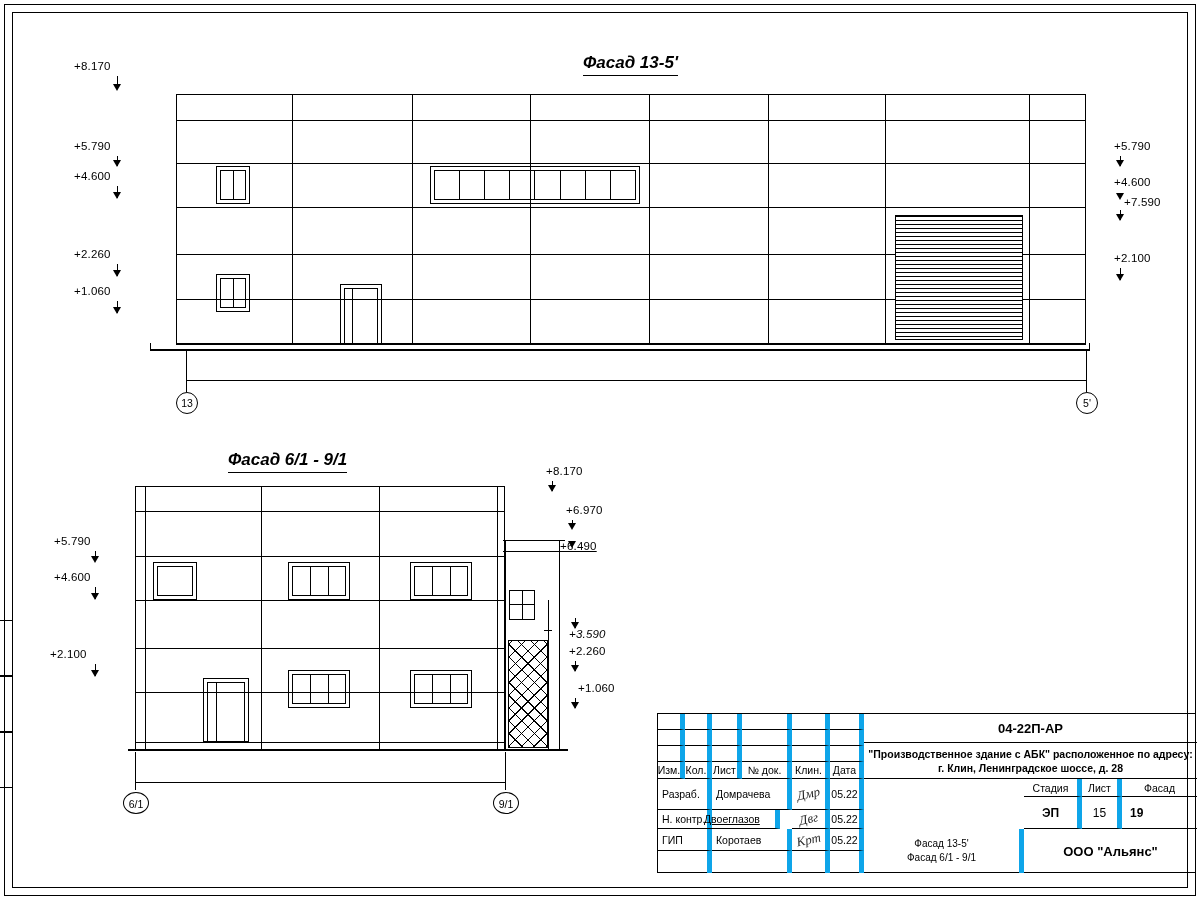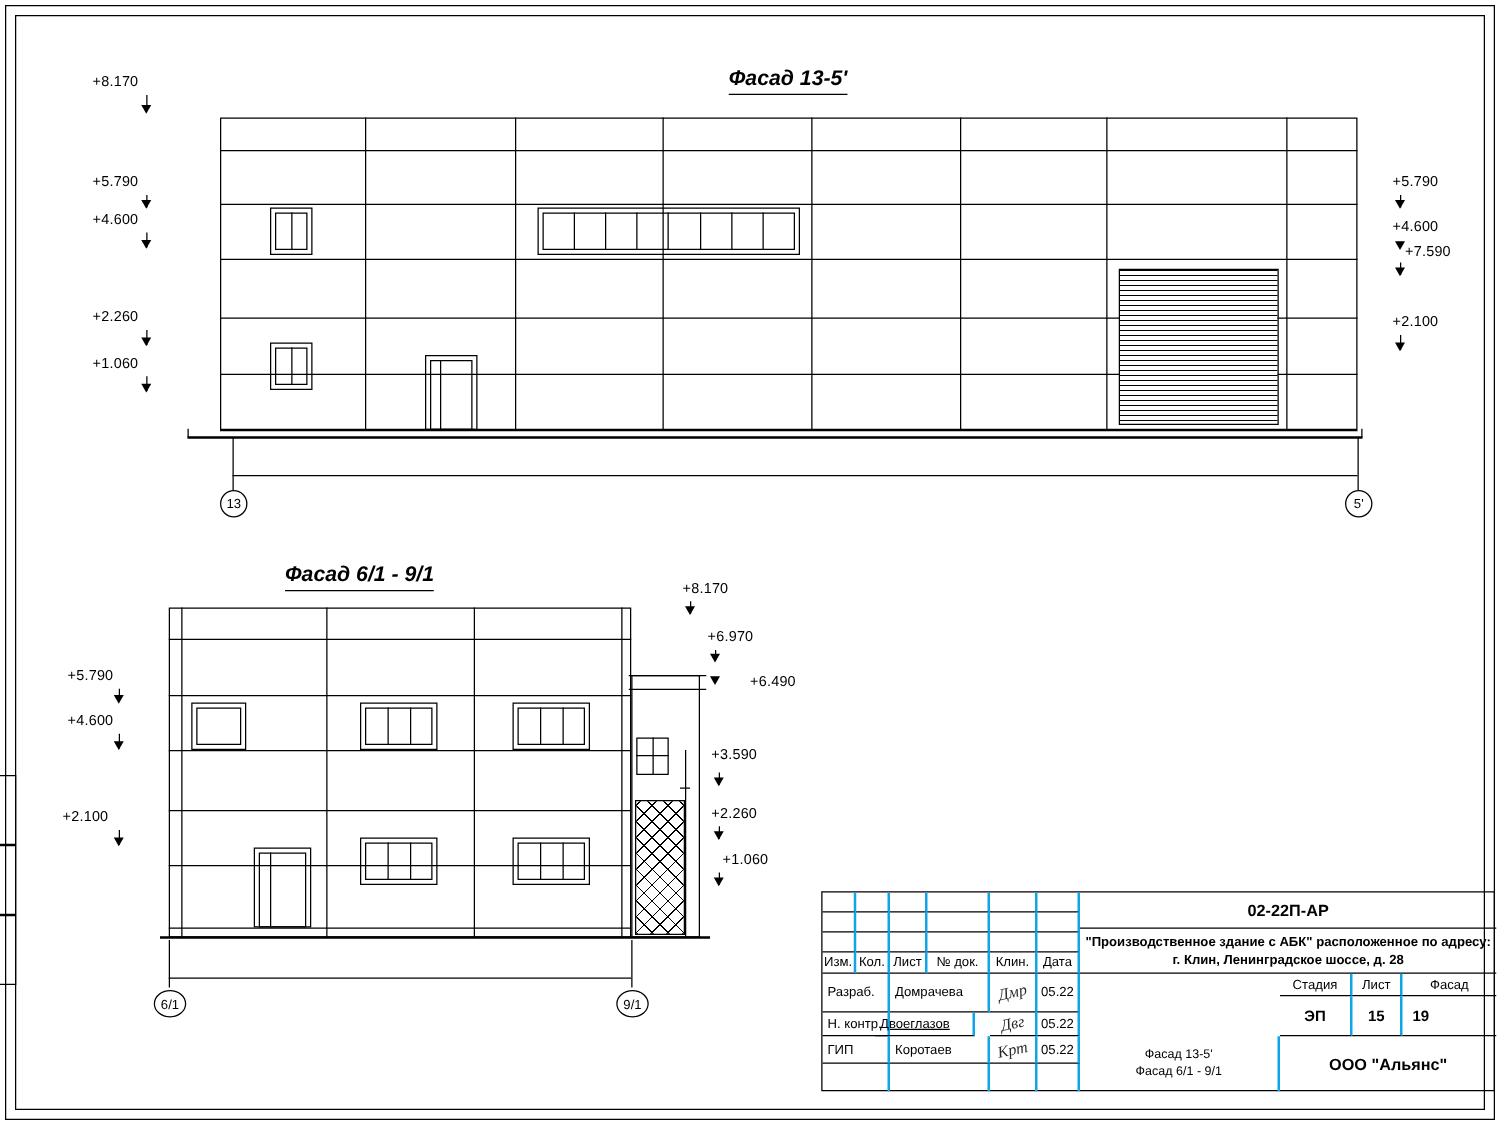--- a/index.html
+++ b/index.html
@@ -105,21 +105,21 @@
     position: absolute;
     left: 657px; top: 713px;
     width: 539px; height: 160px;
     border: 1px solid #000;
     box-sizing: border-box;
     font-size: 10.5px;
   }
   .tb div.cell {
     position: absolute;
     box-sizing: border-box;
-    border-right: 2px solid #0ea5e9;
+    border-right: 5px solid #0ea5e9;
     border-bottom: 1px solid #000;
     text-align: center;
     overflow: hidden;
     white-space: nowrap;
   }
   .tb div.nbb { border-bottom: none; }
   .tb .vc { display: flex; align-items: center; justify-content: center; height: 100%; }
   .tb .lft { justify-content: flex-start; padding-left: 4px; }
 
   .sig {
@@ -320,24 +320,24 @@
   <div class="arrow" style="left:91px; top:670px;"></div>
 
   <div class="lbl" style="left:546px; top:465px;">+8.170</div>
   <div class="arrowline" style="left:552px; top:481px; height:10px;"></div>
   <div class="arrow" style="left:548px; top:485px;"></div>
 
   <div class="lbl" style="left:566px; top:504px;">+6.970</div>
   <div class="arrowline" style="left:572px; top:520px; height:8px;"></div>
   <div class="arrow" style="left:568px; top:523px;"></div>
 
-  <div class="lbl" style="left:600px; top:540px;">+6.490</div>
+  <div class="lbl" style="left:560px; top:540px;text-decoration:underline;">+6.490</div>
   <div class="arrow" style="left:568px; top:541px;"></div>
 
-  <div class="lbl" style="left:569px; top:598px;">+3.590</div>
+  <div class="lbl" style="left:569px; top:628px;font-style:italic;">+3.590</div>
   <div class="arrowline" style="left:575px; top:618px; height:10px;"></div>
   <div class="arrow" style="left:571px; top:622px;"></div>
 
   <div class="lbl" style="left:569px; top:645px;">+2.260</div>
   <div class="arrowline" style="left:575px; top:661px; height:10px;"></div>
   <div class="arrow" style="left:571px; top:665px;"></div>
 
   <div class="lbl" style="left:578px; top:682px;">+1.060</div>
   <div class="arrowline" style="left:575px; top:698px; height:10px;"></div>
   <div class="arrow" style="left:571px; top:702px;"></div>
@@ -428,21 +428,21 @@
     <div class="cell" style="left:172px; top:115px; width:34px; height:22px;">
       <span class="vc">05.22</span>
     </div>
 
     <div class="cell nbb" style="left:0; top:137px; width:54px; height:22px;"></div>
     <div class="cell nbb" style="left:54px; top:137px; width:80px; height:22px;"></div>
     <div class="cell nbb" style="left:134px; top:137px; width:38px; height:22px;"></div>
     <div class="cell nbb" style="left:172px; top:137px; width:34px; height:22px;"></div>
 
     <div class="cell" style="left:206px; top:0; width:333px; height:29px; border-right:none;">
-      <span class="vc" style="font-weight:bold; font-size:13px;">02-22П-АР</span>
+      <span class="vc" style="font-weight:bold; font-size:13px;">04-22П-АР</span>
     </div>
 
     <div class="cell" style="left:206px; top:29px; width:333px; height:36px; border-right:none;">
       <div style="display:flex; flex-direction:column; align-items:center; justify-content:center; height:100%; font-weight:bold; font-size:10.5px; line-height:14px;">
         <span>"Производственное здание с АБК" расположенное по адресу:</span>
         <span>г. Клин, Ленинградское шоссе, д. 28</span>
       </div>
     </div>
 
 
@@ -453,21 +453,21 @@
       <span class="vc">Лист</span>
     </div>
     <div class="cell" style="left:464px; top:65px; width:75px; height:18px; border-right:none;">
       <span class="vc">Фасад</span>
     </div>
 
     <div class="cell" style="left:366px; top:83px; width:58px; height:32px;">
       <span class="vc" style="font-weight:bold; font-size:12px;">ЭП</span>
     </div>
     <div class="cell" style="left:424px; top:83px; width:40px; height:32px;">
-      <span class="vc" style="font-weight:bold; font-size:12px;">15</span>
+      <span class="vc" style="font-weight:normal; font-size:12px;">15</span>
     </div>
     <div class="cell" style="left:464px; top:83px; width:75px; height:32px; border-right:none;">
       <span class="vc" style="font-weight:bold; font-size:12px; justify-content:flex-start; padding-left:8px;">19</span>
     </div>
 
     <div class="cell nbb" style="left:206px; top:115px; width:160px; height:44px;">
       <div style="display:flex; flex-direction:column; align-items:center; justify-content:center; height:100%; font-size:10px; line-height:14px;">
         <span>Фасад 13-5'</span>
         <span>Фасад 6/1 - 9/1</span>
       </div>

